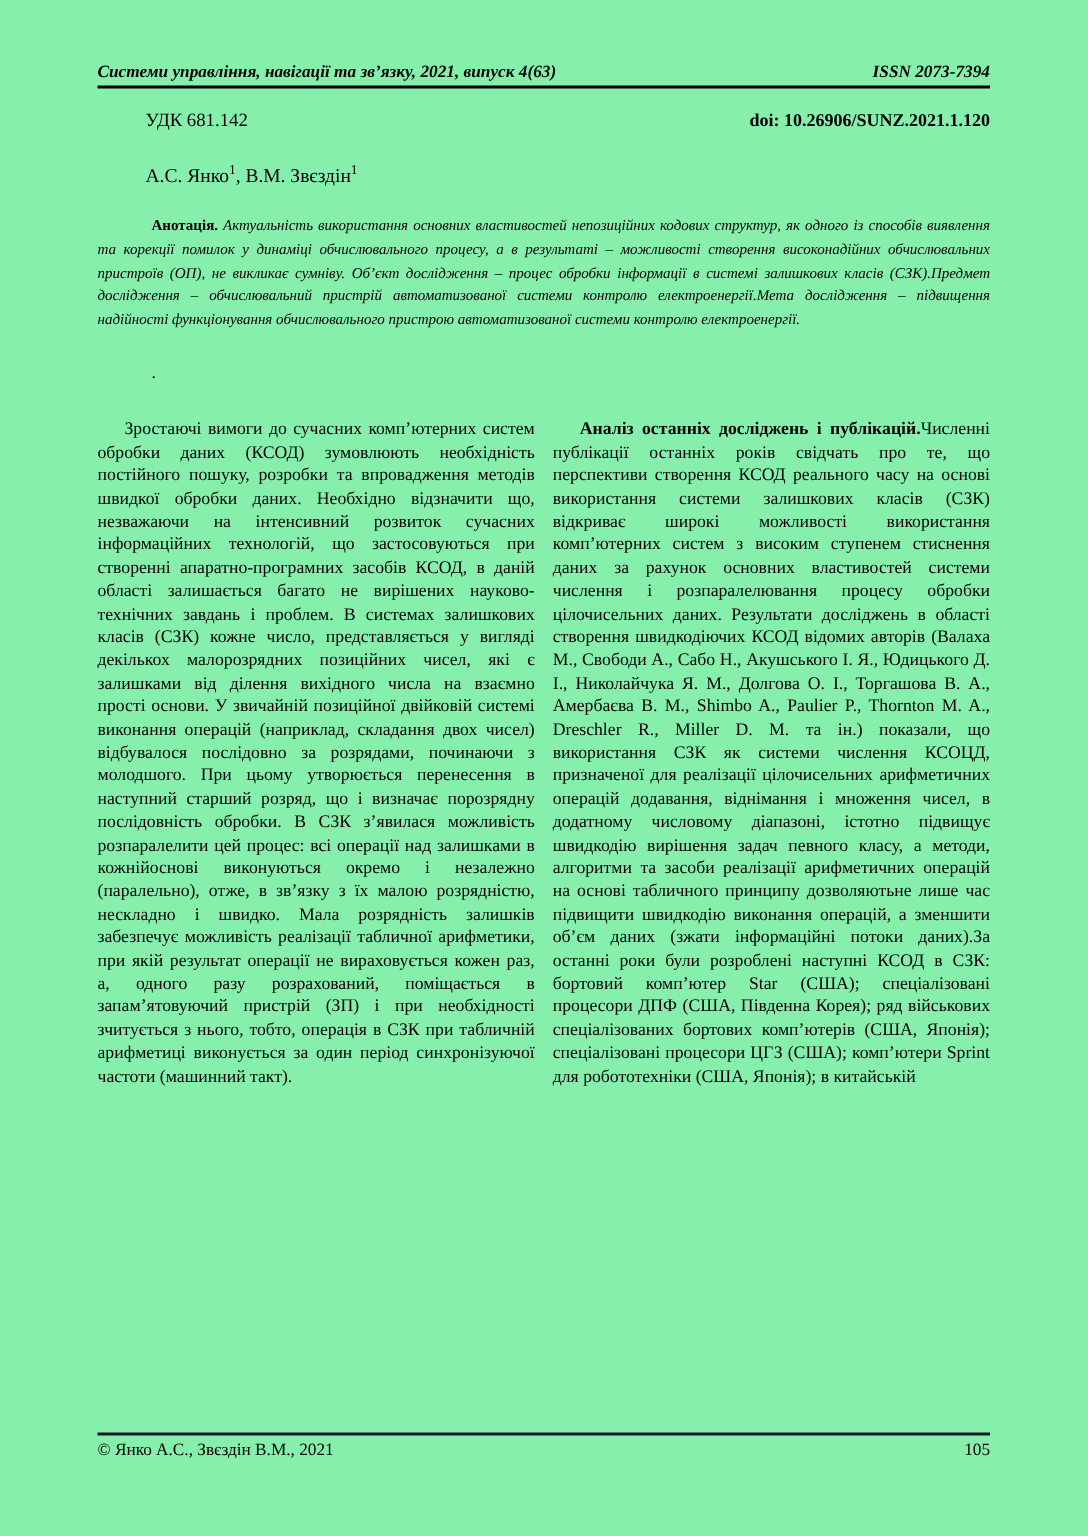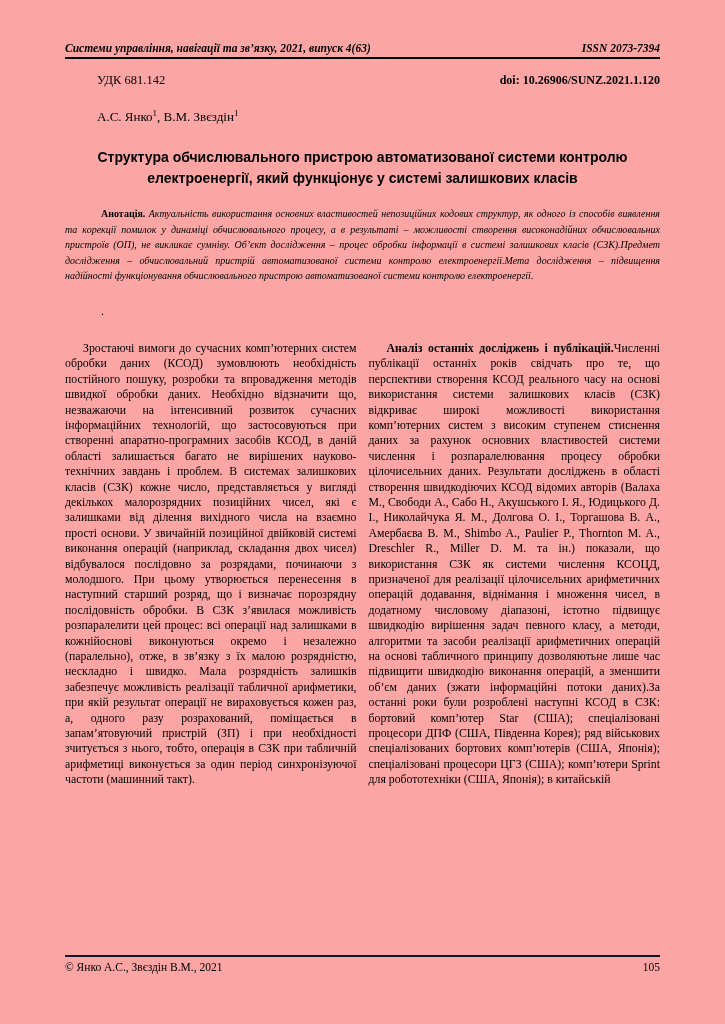--- a/index.html
+++ b/index.html
@@ -1,21 +1,21 @@
 <!DOCTYPE html>
 <html lang="uk"><head>
 <meta charset="utf-8">
 <style>
   html, body { margin: 0; padding: 0; background: #ffffff; }
   .page {
     position: relative;
     width: 725px;
     height: 1024px;
     margin: 0 auto;
-    background: #fca5a5;
+    background: #86efac;
     color: #000000;
     box-sizing: border-box;
     padding: 42px 65px 0 65px;
     font-family: "Liberation Serif", "DejaVu Serif", serif;
     overflow: hidden;
   }
   .running-head {
     display: flex;
     justify-content: space-between;
     align-items: baseline;
@@ -99,21 +99,20 @@
   <div class="meta-row">
     <span>УДК 681.142</span>
     <span class="doi">doi: 10.26906/SUNZ.2021.1.120</span>
   </div>
 
   <div class="authors">
     <span>А.С. Янко</span><sup>1</sup><span>, </span><span>В.М. Звєздін</span><sup>1</sup>
   </div>
 
 
-  <h1 class="paper-title">Структура обчислювального пристрою автоматизованої системи контролю електроенергії, який функціонує у системі залишкових класів</h1>
 
   <p class="abstract">
     <span class="lead">Анотація.</span><span> Актуальність використання основних властивостей непозиційних кодових структур, як одного із способів виявлення та корекції помилок у динаміці обчислювального процесу, а в результаті – можливості створення високонадійних обчислювальних пристроїв (ОП), не викликає сумніву. Об’єкт дослідження – процес обробки інформації в системі залишкових класів (СЗК).Предмет дослідження – обчислювальний пристрій автоматизованої системи контролю електроенергії.Мета дослідження – підвищення надійності функціонування обчислювального пристрою автоматизованої системи контролю електроенергії.</span>
   </p>
 
   <p class="stray-dot">.</p>
 
 
   <div class="columns">
     <div class="col">

